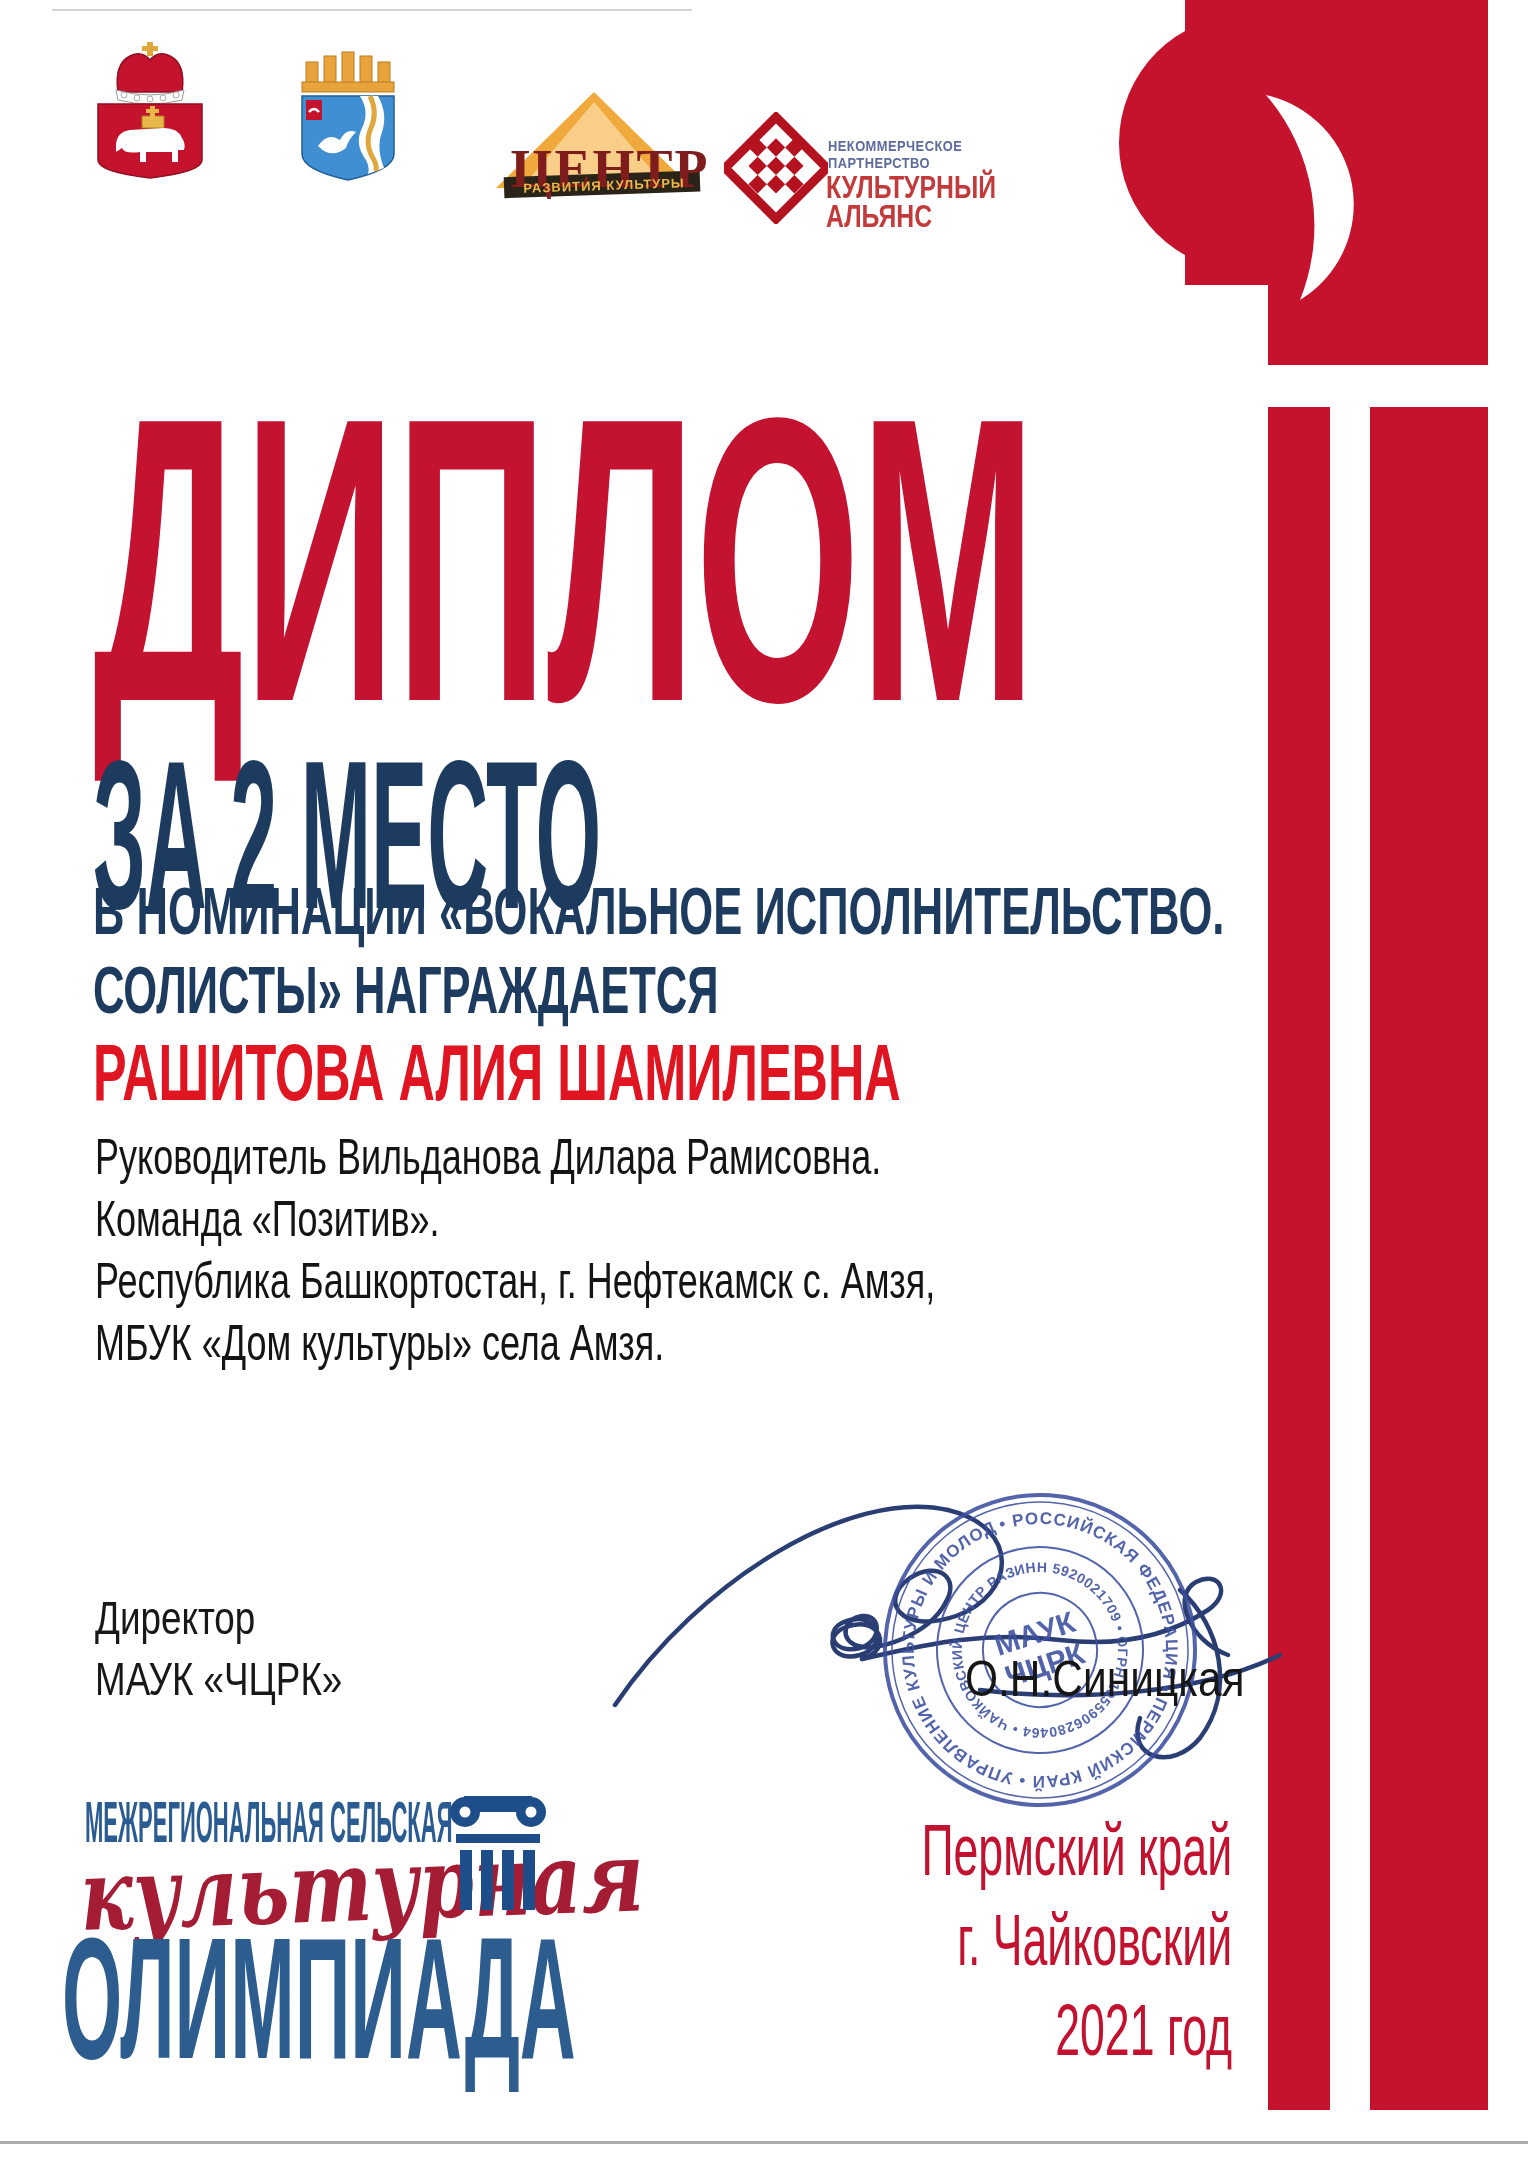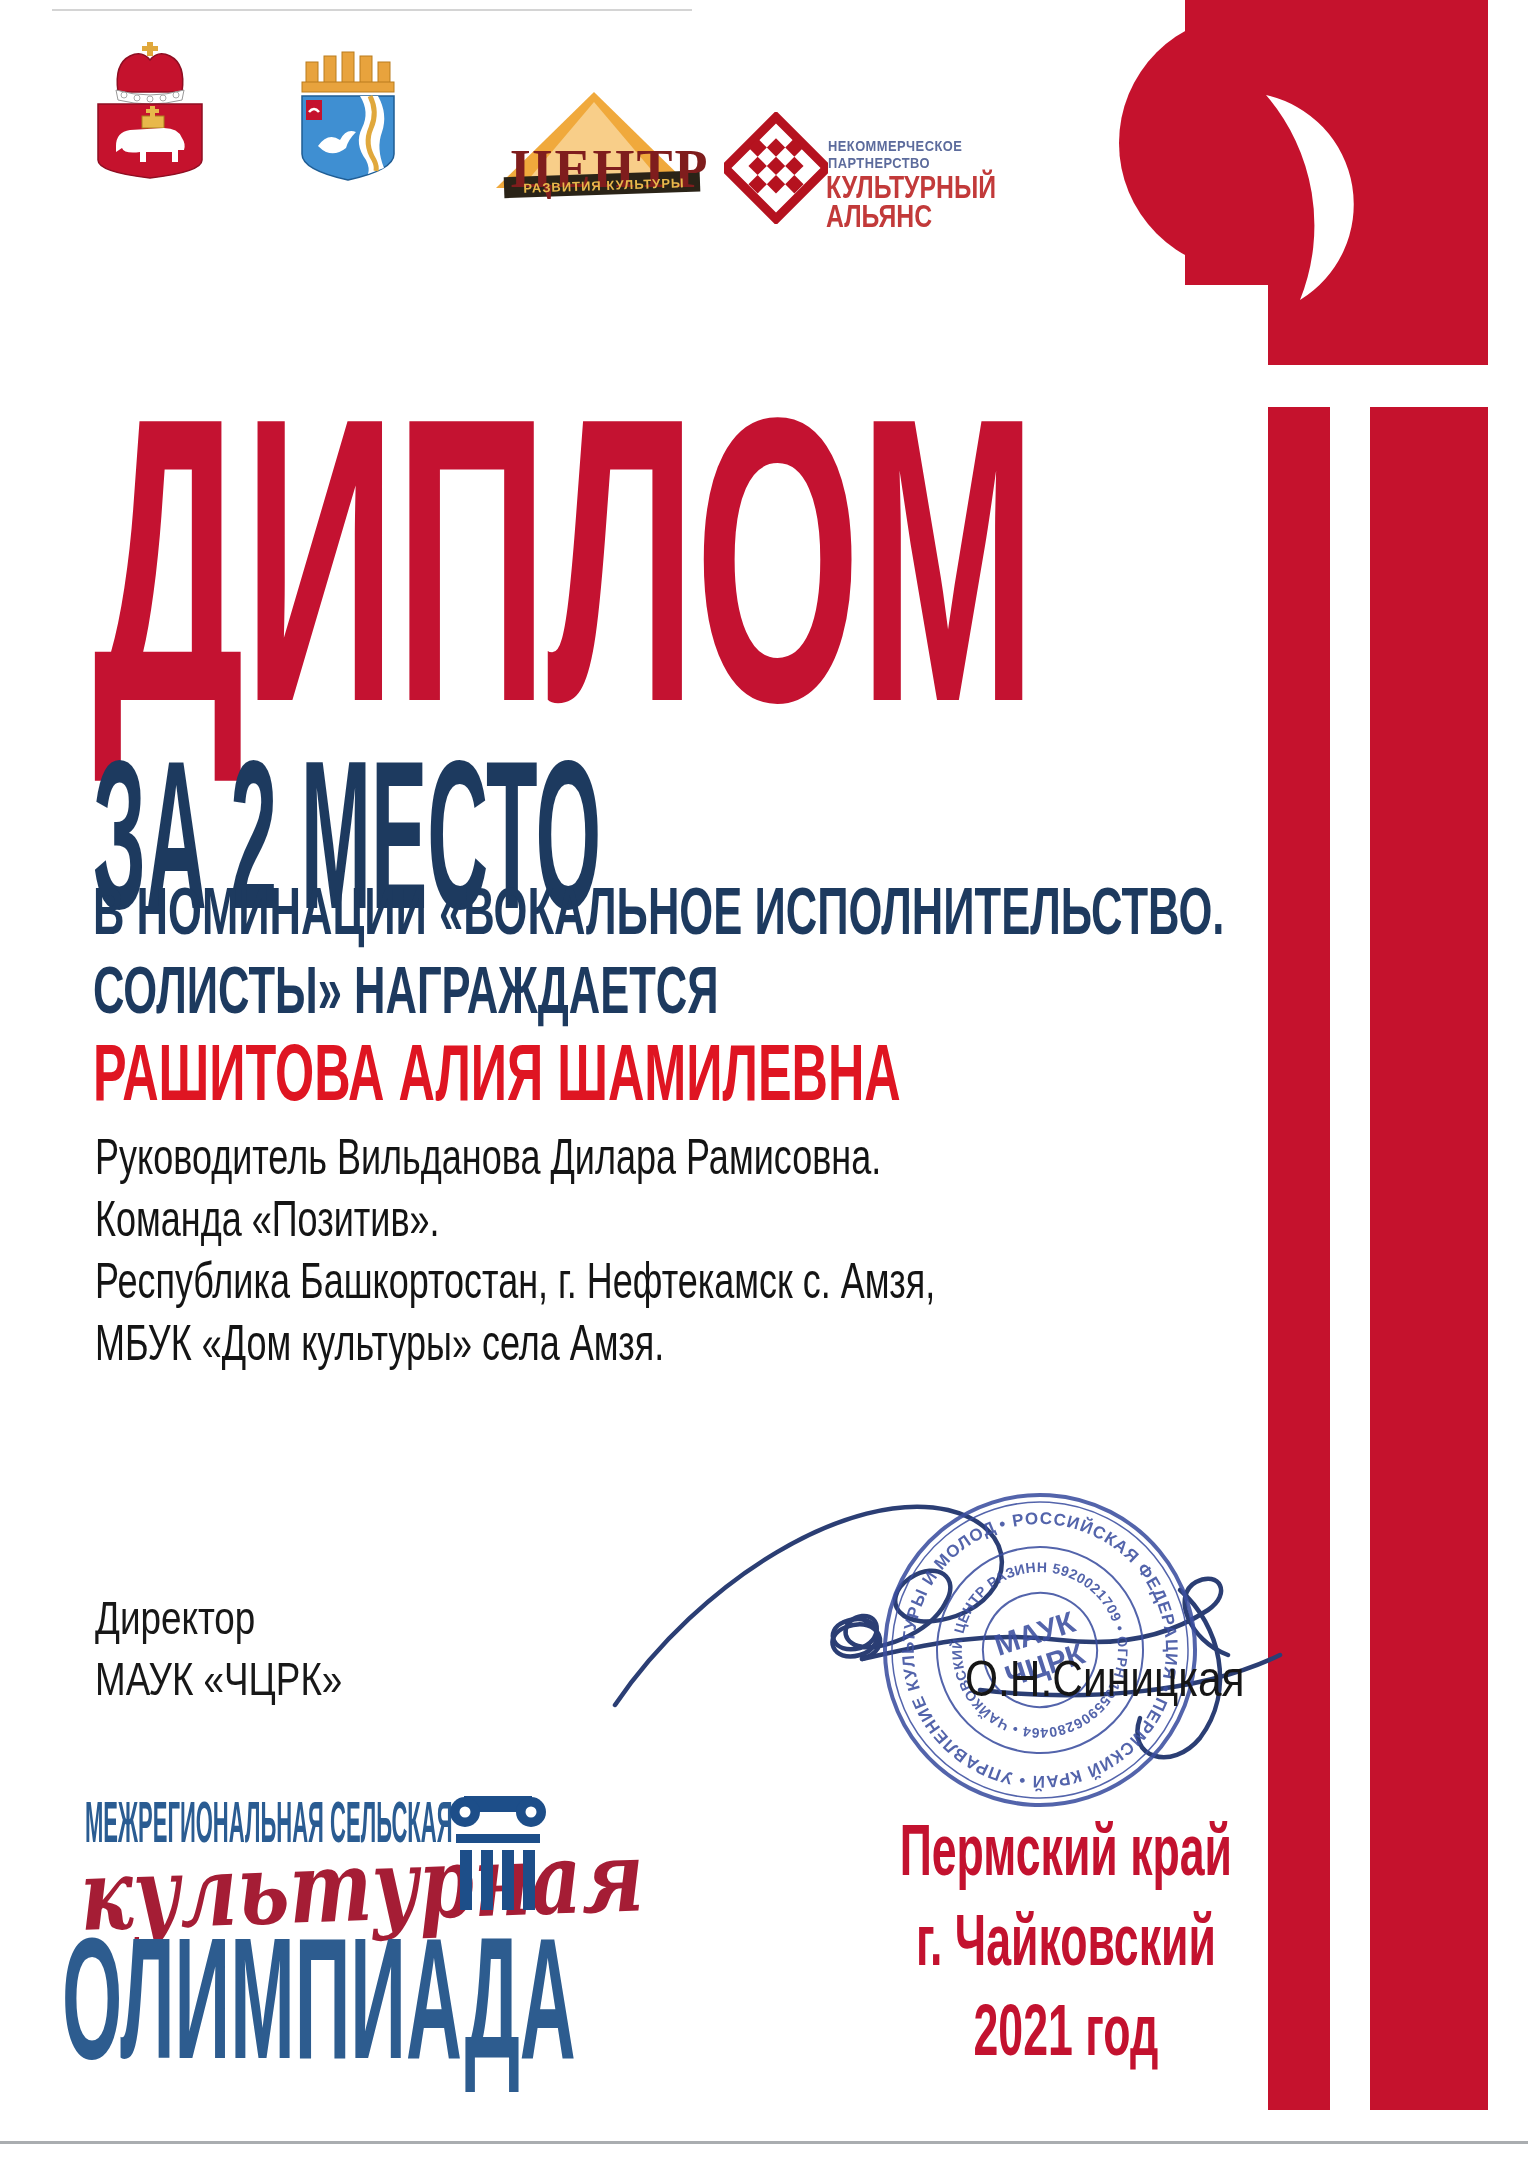--- a/index.html
+++ b/index.html
@@ -95,23 +95,23 @@
   }
   #olymp-bottom{
     left:62px;top:1912px;
     font-size:172px;
     color:#2d5c8f;
     transform:scaleX(0.45);
   }
   #footer-block{
     position:absolute;
     right:296px;top:1805px;
-    text-align:center;
+    text-align:right;
     color:#c3122f;
-    font-weight:bold;
+    font-weight:normal;
   }
   #footer-block .f-line{
     font-size:72px;
     line-height:90px;
     white-space:nowrap;
     transform:scaleX(0.62);
     transform-origin:right top;
   }
   .alliance-small{
     position:absolute;

